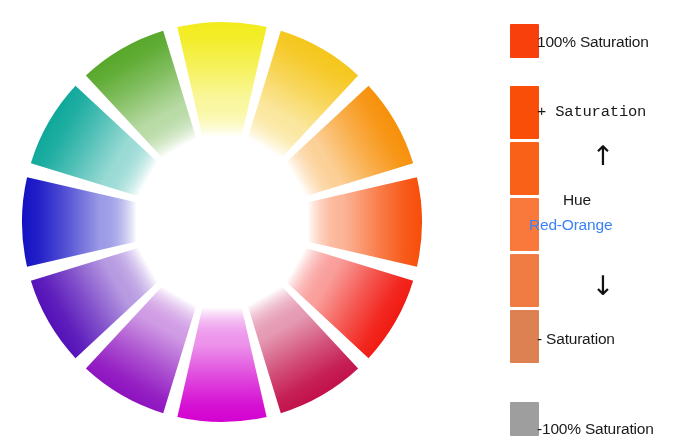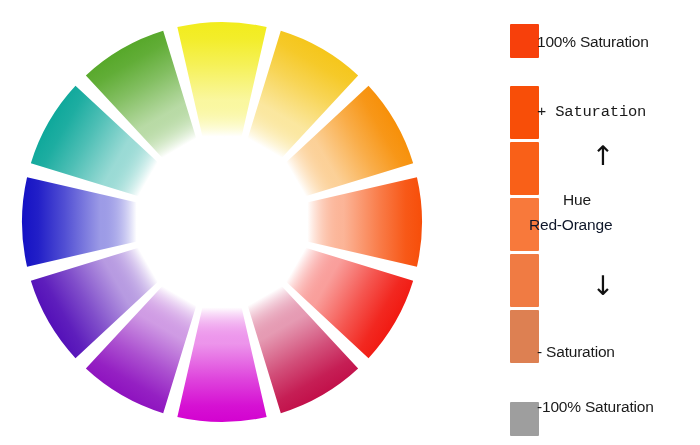--- a/index.html
+++ b/index.html
@@ -46,21 +46,21 @@
   }
   .legend-label {
     position: absolute;
     left: 37px;
     font-size: 15.5px;
     letter-spacing: -0.2px;
     color: #1a1a1a;
     white-space: nowrap;
   }
   .legend-label.muted {
-    color: #0f172a;
+    color: #3b82f6;
   }
   .legend-arrow {
     position: absolute;
     left: 90px;
     width: 26px;
     text-align: center;
     font-size: 27px;
     line-height: 1;
     color: #111111;
     font-family: "DejaVu Sans", sans-serif;
@@ -203,18 +203,18 @@
   <div class="legend-label" id="label-plus" style="top:103px;font-family:Liberation Mono, monospace;">+ Saturation</div>
 
   <div class="legend-arrow" id="arrow-up" style="top:142px;">↑</div>
 
   <div class="legend-label" id="label-hue" style="top:191px; left:63px;text-align:right;">Hue</div>
 
   <div class="legend-label muted" id="label-hue-value" style="top:216px; left:29px;">Red-Orange</div>
 
   <div class="legend-arrow" id="arrow-down" style="top:272px;">↓</div>
 
-  <div class="legend-label" id="label-minus" style="top:330px;margin-top:13px;">- Saturation</div>
+  <div class="legend-label" id="label-minus" style="top:330px;">- Saturation</div>
 
   <div class="legend-swatch" id="swatch-gray" style="top: 402px; height: 34px; background: rgb(158, 158, 158);"></div>
-  <div class="legend-label" id="label-gray" style="top:398px;">-100% Saturation</div>
+  <div class="legend-label" id="label-gray" style="top:420px;">-100% Saturation</div>
 
 </div>
 
 </body></html>

